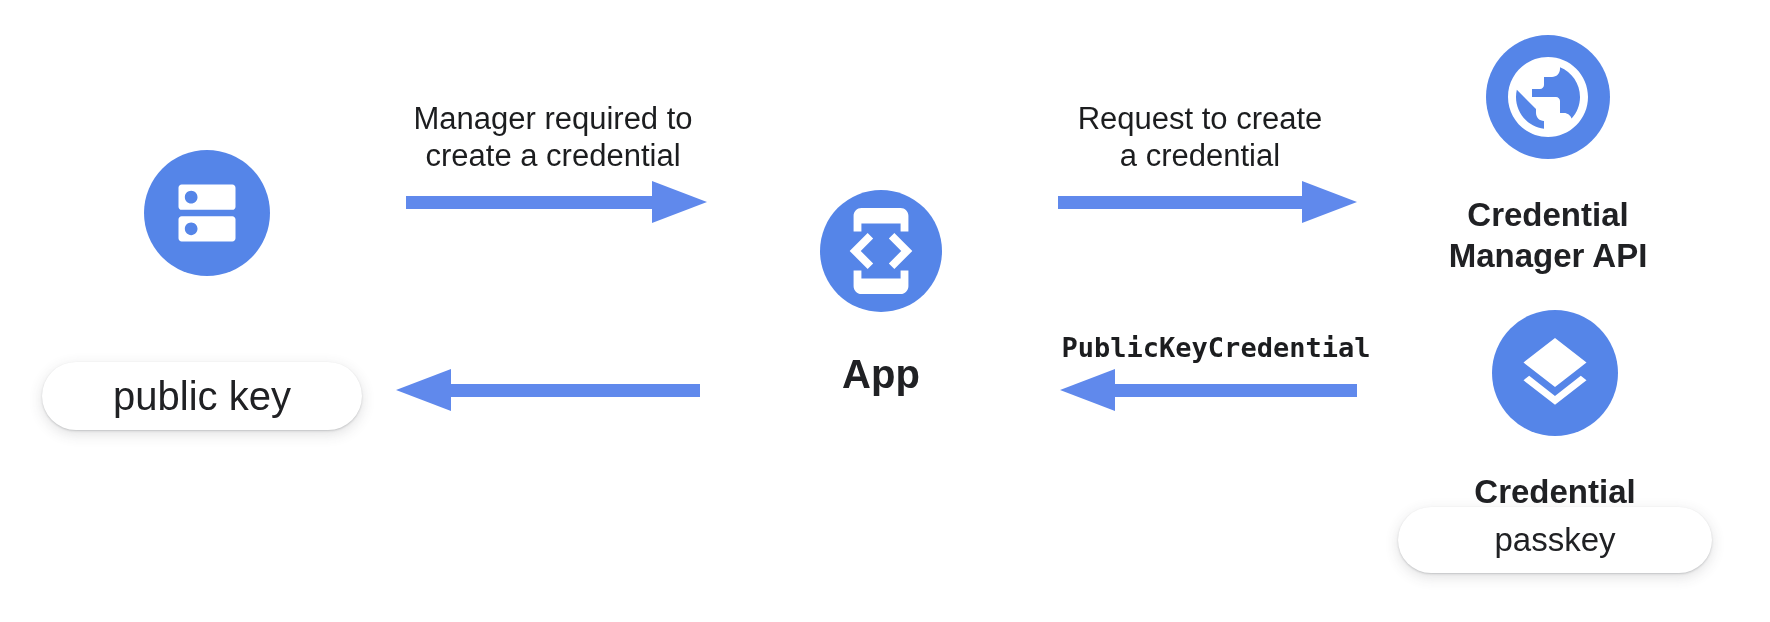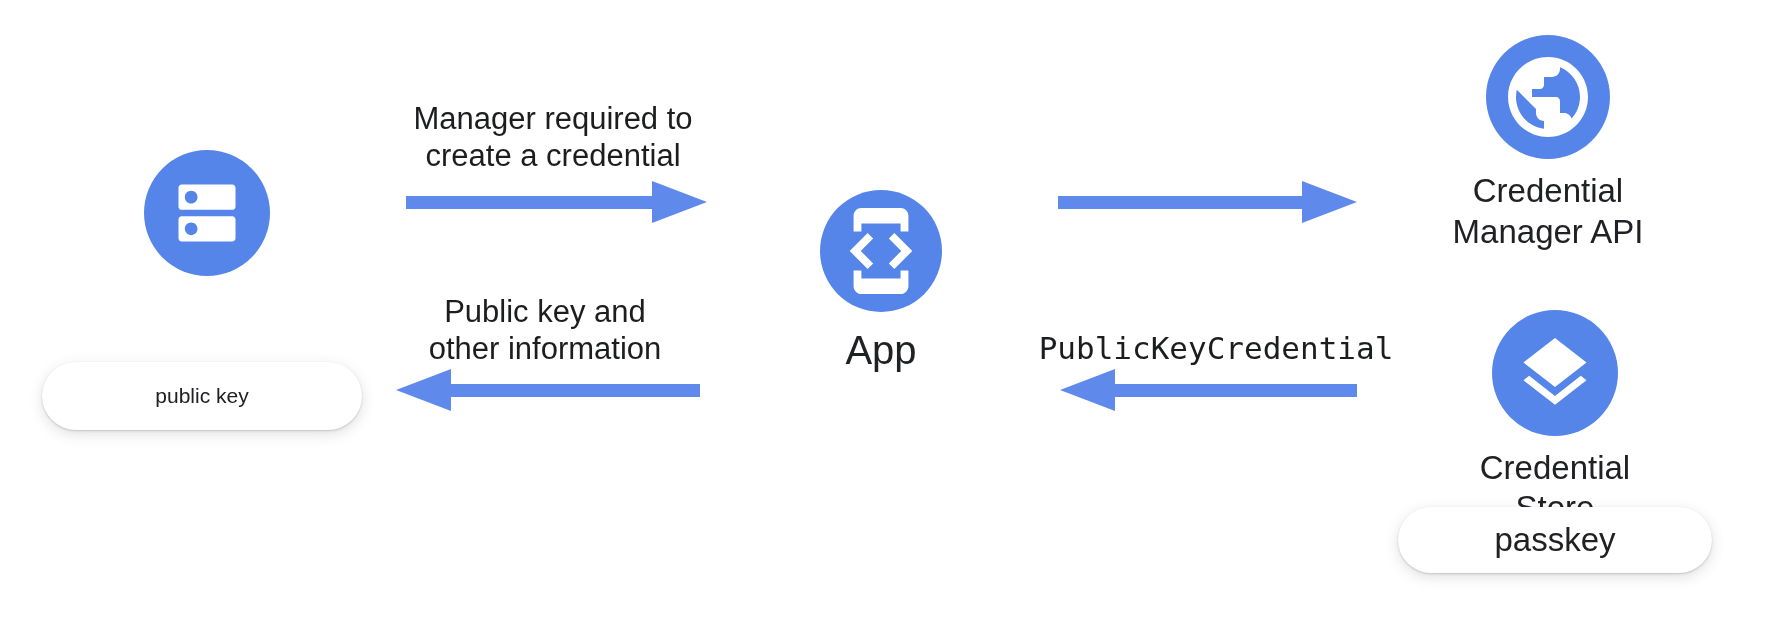--- a/index.html
+++ b/index.html
@@ -18,23 +18,24 @@
     background: var(--node-blue, #5585E8);
     display: flex;
     align-items: center;
     justify-content: center;
   }
   .circle svg { display: block; }
   .node-label {
     position: absolute;
     transform: translateX(-50%);
     text-align: center;
-    font-weight: 400;
+    font-weight: 700;
     white-space: pre-line;
     color: var(--label-text, #202124);
+    margin-top: 24px;
   }
   .pill {
     position: absolute;
     background: var(--pill-bg, #ffffff);
     border-radius: 999px;
     box-shadow: 0 1px 2px rgba(60,64,67,.22), 0 4px 14px rgba(60,64,67,.16);
     display: flex;
     align-items: center;
     justify-content: center;
     font-weight: 500;
@@ -63,28 +64,29 @@
     position: absolute;
     transform: translateX(-50%);
     text-align: center;
     font-size: 31px;
     line-height: 37px;
     white-space: pre-line;
     color: #1c1d1f;
   }
   .mono {
     font-family: "DejaVu Sans Mono", "Liberation Mono", monospace;
-    font-size: 31px;
+    font-size: 27px;
     line-height: 34px;
     white-space: nowrap;
+    font-weight: bold;
   }
   
   #app-server-circle { left: 144px; top: 150px; width: 126px; height: 126px; }
   #app-server-label  { left: 207px; top: 284px; font-size: 34px; line-height: 40px; }
-  #public-key-pill   { left: 42px;  top: 362px; width: 320px; height: 68px; font-size: 21px; }
+  #public-key-pill   { left: 42px;  top: 362px; width: 320px; height: 68px; font-size: 40px; }
 
   #app-circle { left: 820px; top: 190px; width: 122px; height: 122px; }
   #app-label  { left: 881px; top: 330px; font-size: 40px; line-height: 40px; }
 
   #cmapi-circle { left: 1486px; top: 35px; width: 124px; height: 124px; }
   #cmapi-label  { left: 1548px; top: 170px; font-size: 33px; line-height: 41px; }
 
   #store-circle { left: 1492px; top: 310px; width: 126px; height: 126px; }
   #store-label  { left: 1555px; top: 448px; font-size: 33px; line-height: 40px; }
   #passkey-pill { left: 1398px; top: 507px; width: 314px; height: 66px; font-size: 33px; }
@@ -125,20 +127,22 @@
   <div class="shaft" id="a1-shaft"></div>
   <div class="head-right" id="a1-head"></div>
 
   <div class="circle" id="app-circle">
     <svg width="94" height="94" viewBox="0 0 24 24">
       <path fill="#ffffff" d="M7 5h10v2h2V3c0-1.1-.9-1.99-2-1.99L7 1c-1.1 0-2 .9-2 2v4h2V5zm8.41 11.59L20 12l-4.59-4.59L14 8.83 17.17 12 14 15.17l1.41 1.42zM10 15.17L6.83 12 10 8.83 8.59 7.41 4 12l4.59 4.59L10 15.17zM17 19H7v-2H5v4c0 1.1.9 2 2 2h10c1.1 0 2-.9 2-2v-4h-2v2z"></path>
     </svg>
   </div>
   <div class="node-label" id="app-label">App</div>
 
+  <div class="arrow-label" id="a2-label">Request to create
+a credential</div>
   <div class="shaft" id="a2-shaft"></div>
   <div class="head-right" id="a2-head"></div>
 
   <div class="circle" id="cmapi-circle">
     <svg width="96" height="96" viewBox="0 0 24 24">
       <path fill="#ffffff" d="M12 2C6.48 2 2 6.48 2 12s4.48 10 10 10 10-4.48 10-10S17.52 2 12 2zm-1 17.93c-3.95-.49-7-3.85-7-7.93 0-.62.08-1.21.21-1.79L9 15v1c0 1.1.9 2 2 2v1.93zm6.9-2.54c-.26-.81-1-1.39-1.9-1.39h-1v-3c0-.55-.45-1-1-1H8v-2h2c.55 0 1-.45 1-1V7h2c1.1 0 2-.9 2-2v-.41c2.93 1.19 5 4.06 5 7.41 0 2.08-.8 3.97-2.1 5.39z"></path>
     </svg>
   </div>
   <div class="node-label" id="cmapi-label">Credential
 Manager API</div>
@@ -150,18 +154,16 @@
   <div class="circle" id="store-circle">
     <svg width="84" height="84" viewBox="0 0 24 24">
       <path fill="#ffffff" d="M11.99 18.54l-7.37-5.73L3 14.07l9 7 9-7-1.63-1.27-7.38 5.74zM12 16l7.36-5.73L21 9l-9-7-9 7 1.63 1.27L12 16z"></path>
     </svg>
   </div>
   <div class="node-label" id="store-label">Credential Store</div>
   <div class="pill" id="passkey-pill">
     <span>passkey</span>
   </div>
 
-  <div class="arrow-label" id="a3-label">Public key and
-other information</div>
   <div class="head-left" id="a3-head"></div>
   <div class="shaft" id="a3-shaft"></div>
 
 </div>
 
 </body></html>

